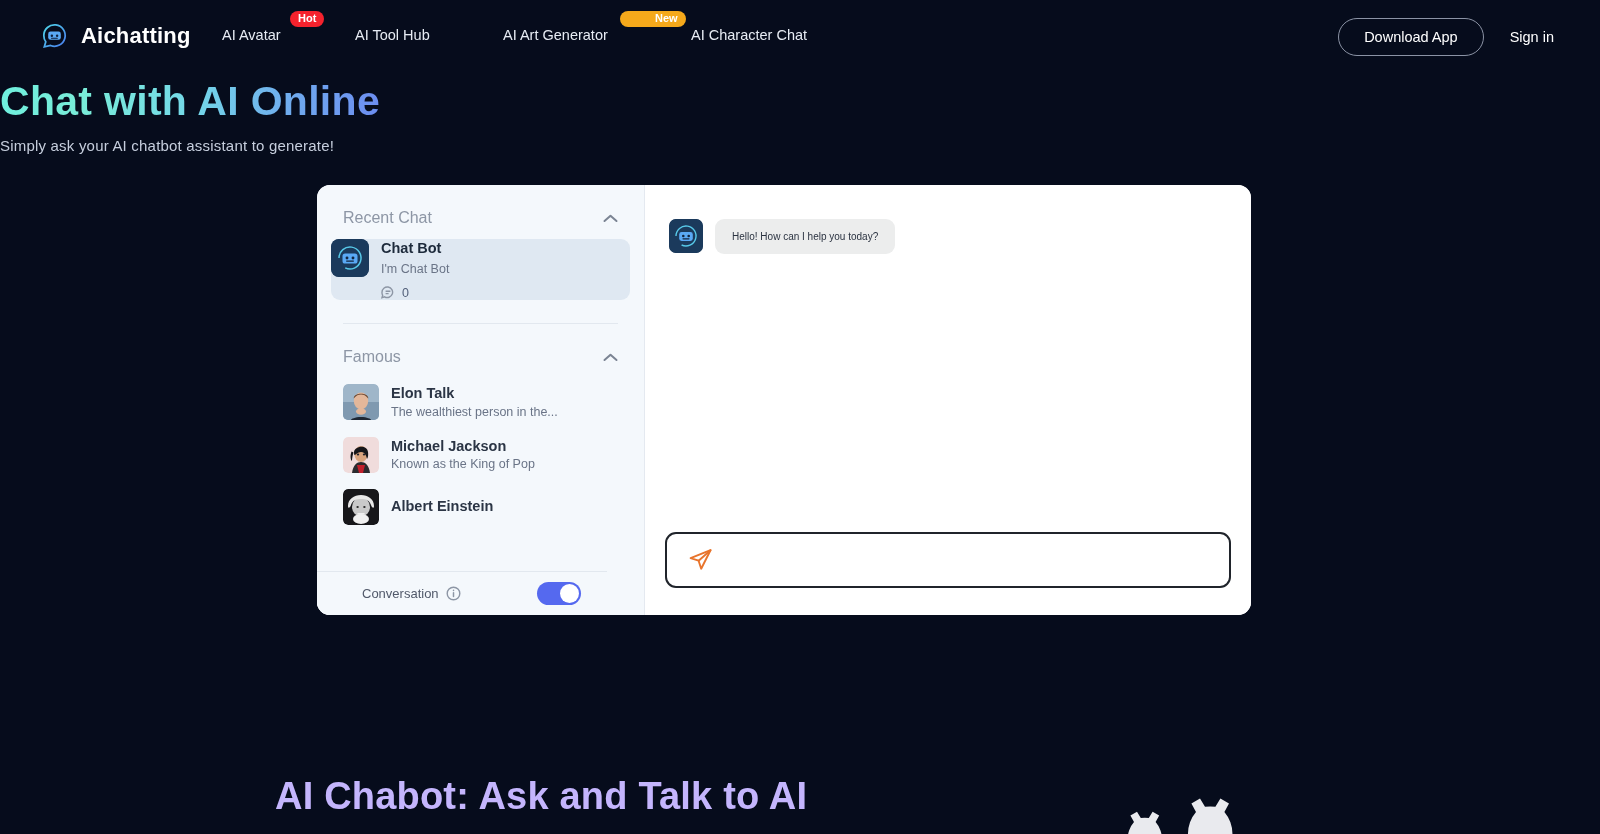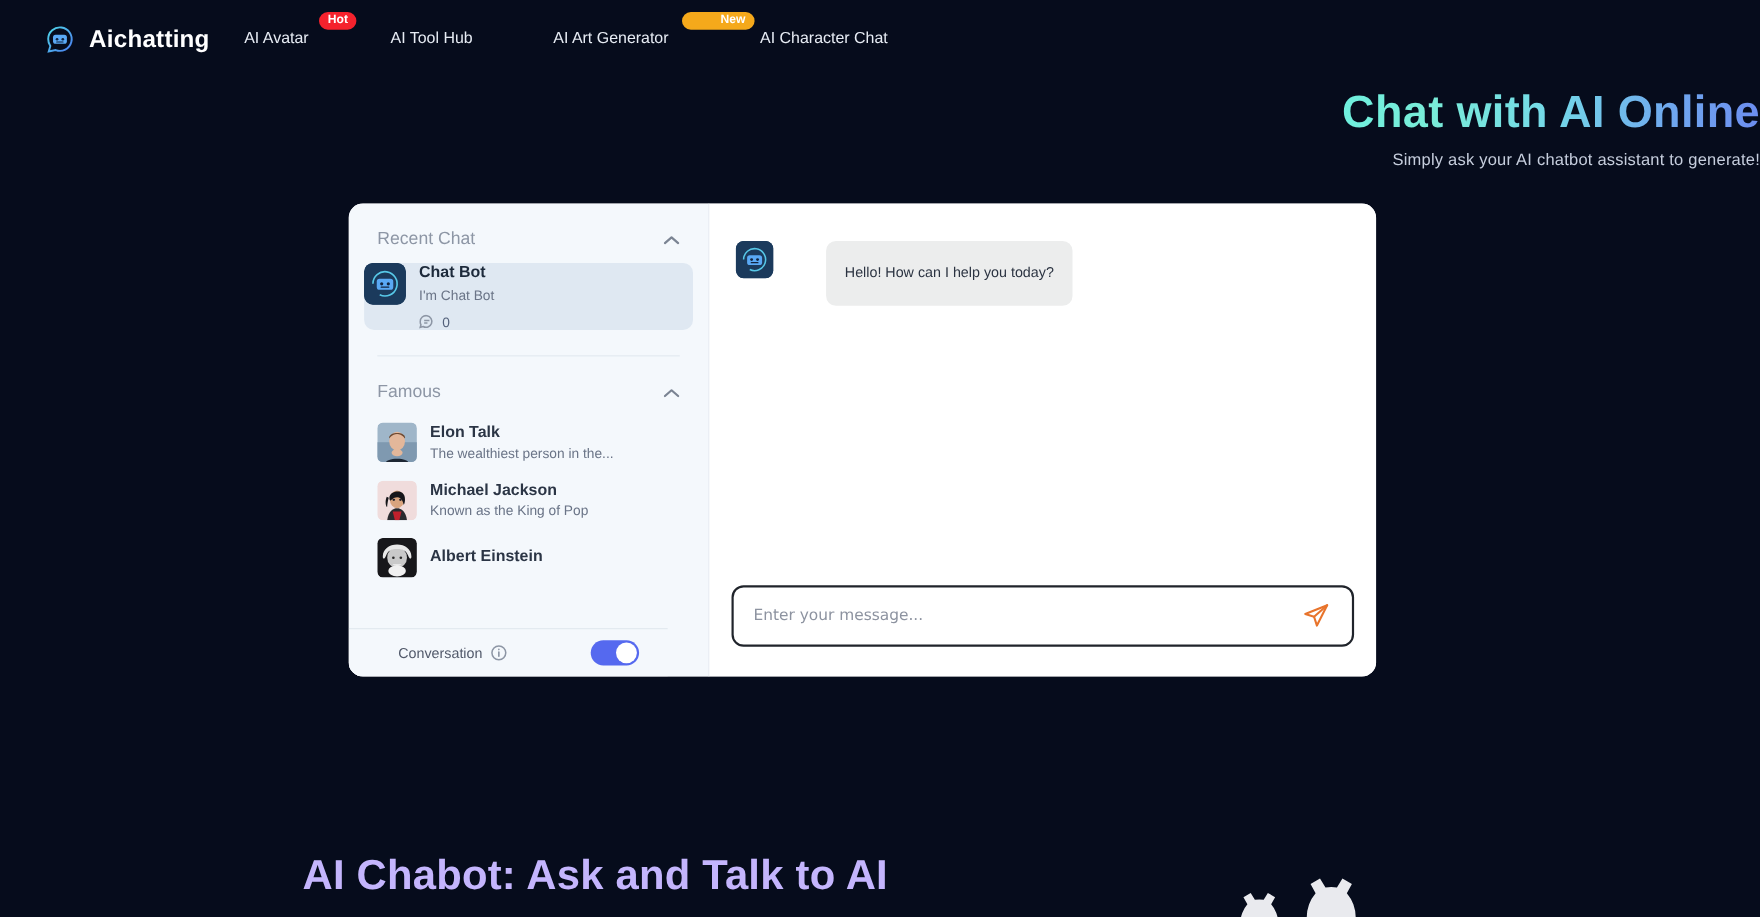--- a/index.html
+++ b/index.html
@@ -49,21 +49,21 @@
   .btn-download {
     border: 1px solid #8b93a5; border-radius: 22px;
     padding: 10px 25px; font-size: 14.5px; color: #ffffff;
     background: transparent; cursor: pointer; white-space: nowrap;
   }
   .signin {
     font-size: 14.5px; color: #ffffff; cursor: pointer; white-space: nowrap;
   }
 
   
-  .hero { position: absolute; top: 78px; left: 0; width: 1600px; text-align: right; }
+  .hero { position: absolute; top: 78px; left: 0; width: 1600px; text-align: left; }
   .hero-title {
     font-size: 41px; font-weight: 700; letter-spacing: .3px;
     background: linear-gradient(95deg,#6ff0de 0%,#79ecd8 22%,#74d9e8 50%,#6fa8ee 78%,#6c8df0 100%);
     -webkit-background-clip: text; background-clip: text;
     -webkit-text-fill-color: transparent; color: #6fd8e4;
     display: inline-block;
   }
   .hero-sub {
     margin-top: 12px; font-size: 15px; color: #c6cedd; letter-spacing: .2px;
   }
@@ -132,22 +132,22 @@
     content: ""; position: absolute; right: 2px; top: 2px;
     width: 19px; height: 19px; border-radius: 50%; background: #ffffff;
   }
 
   
   .chat { flex: 1; position: relative; background: #ffffff; }
   .msgs { position: absolute; inset: 0 0 92px 0; padding: 34px 24px 0 24px; overflow: hidden; }
   .msg { display: flex; align-items: flex-start; gap: 12px; }
   .msg-av { width: 34px; height: 34px; border-radius: 7px; background: #1b3a5c; flex: none; display: block; }
   .bubble {
-    background: #eceded; border-radius: 9px; padding: 21px 17px;
-    font-size: 13px; color: #2b3341; line-height: 1.3; margin-left: 36px;
+    background: #eceded; border-radius: 9px; padding: 11px 17px;
+    font-size: 10px; color: #2b3341; line-height: 1.3;
   }
   .composer { position: absolute; left: 0; right: 0; bottom: 0; height: 92px; padding: 0 20px; }
   .inp-wrap {
     position: absolute; left: 20px; right: 20px; top: 9px;
     height: 56px; border: 2px solid #20242b; border-radius: 11px;
     display: flex; align-items: center; padding: 0 18px;
   }
   .inp {
     flex: 1; border: none; outline: none; background: transparent;
     font-family: "DejaVu Sans", sans-serif; font-size: 14px; color: #2b3341;
@@ -190,20 +190,24 @@
 
   <div class="nav">
     <div class="nav-item" style="left:0">AI Avatar</div>
     <div class="badge badge-hot" style="left:68px">Hot</div>
     <div class="nav-item" style="left:133px">AI Tool Hub</div>
     <div class="nav-item" style="left:281px">AI Art Generator</div>
     <div class="badge badge-new" style="left:398px">New</div>
     <div class="nav-item" style="left:469px">AI Character Chat</div>
   </div>
 
+  <div class="hdr-right">
+    <button class="btn-download">Download App</button>
+    <span class="signin">Sign in</span>
+  </div>
 </div>
 
 <div class="hero">
   <div class="hero-title">Chat with AI Online</div>
   <div class="hero-sub">Simply ask your AI chatbot assistant to generate!</div>
 </div>
 
 <div class="app-card">
 
   <div class="side">
@@ -318,21 +322,20 @@
           <circle cx="14.3" cy="17" r="1.3" fill="#12243f"></circle>
           <circle cx="19.7" cy="17" r="1.3" fill="#12243f"></circle>
           <rect x="13.4" y="19.2" width="7.2" height="1.2" rx=".6" fill="#12243f"></rect>
         </svg>
         <div class="bubble">Hello! How can I help you today?</div>
       </div>
     </div>
 
     <div class="composer">
       <div class="inp-wrap">
-        <input class="inp" type="text" placeholder="Enter your message..." style="">
         <svg class="send" viewBox="0 0 30 30">
           <path d="M25.5 5.2 5.6 13.1l8 2.6 2.6 8Z"></path>
           <path d="M13.6 15.7 25.5 5.2"></path>
         </svg>
       </div>
     </div>
   </div>
 </div>
 
 <div class="bottom">

